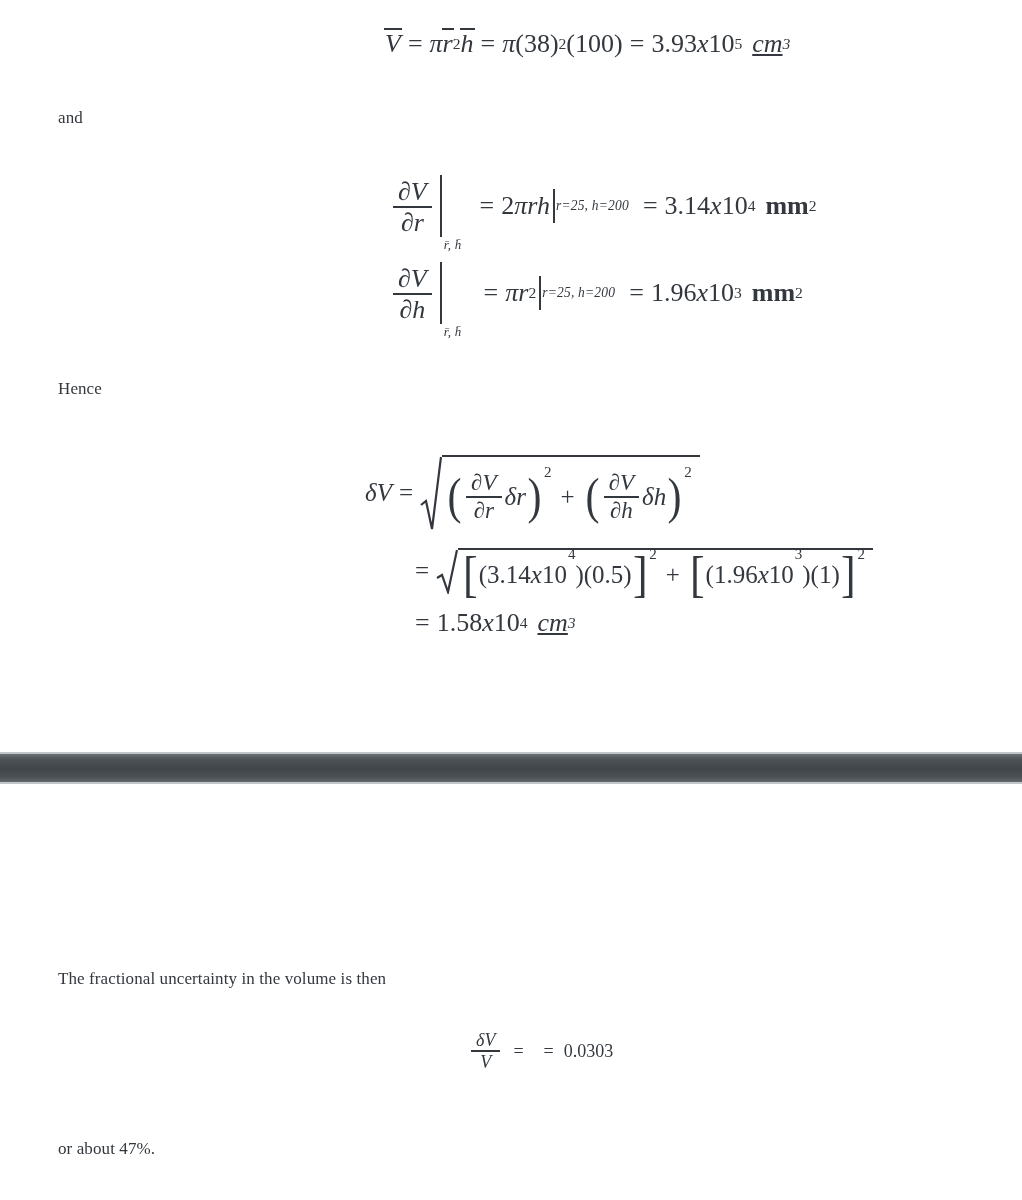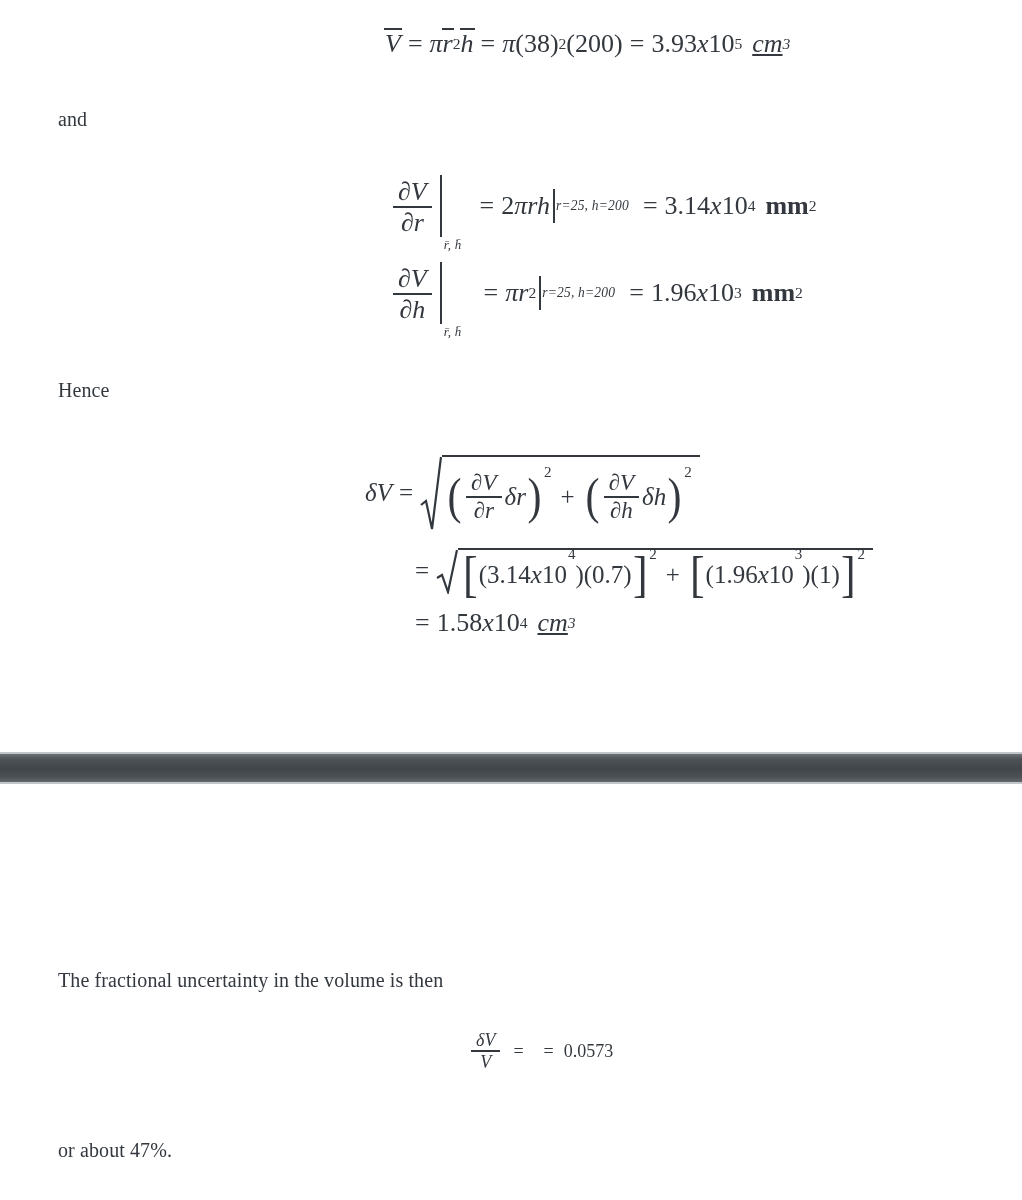--- a/index.html
+++ b/index.html
@@ -52,21 +52,21 @@
        #6d7277 0%,
        #4e5358 18%,
        #41464b 52%,
        #4a4f54 80%,
        #62676c 100%);
   }
 
   
   .prose {
     position: absolute;
-    font-size: 20px;
+    font-size: 17px;
     line-height: 1.25;
     letter-spacing: .1px;
     white-space: nowrap;
   }
 
   
   .math {
     position: absolute;
     font-family: "Liberation Serif", "DejaVu Serif", serif;
     font-size: 26px;
@@ -235,21 +235,21 @@
       <span class="ovl"><i>r</i></span>
       <sup class="exp">2</sup>
       <span class="ovl"><i>h</i></span>
     <span class="op">=</span>
     <i>π</i>
       <span>(</span>
       <span>38</span>
       <span>)</span>
       <sup class="exp">2</sup>
       <span>(</span>
-      <span>200</span>
+      <span>100</span>
       <span>)</span>
     <span class="op">=</span>
     <span>3.93</span>
       <i>x</i>
       <span>10</span>
       <sup class="exp">5</sup>
     <i class="unit-i">cm</i>
       <sup class="expi">3</sup>
   </div>
 
@@ -351,21 +351,21 @@
       </span>
       <span class="body">
         <span class="brackwrap">
           <span class="bigbrack">[</span>
           <span>(</span>
             <span>3.14</span>
             <i>x</i>
             <span>10</span>
             <sup class="exp">4</sup>
             <span>)(</span>
-            <span>0.7</span>
+            <span>0.5</span>
             <span>)</span>
           <span class="bigbrack">]</span>
           <sup class="exp">2</sup>
         </span>
         <span class="plus">+</span>
         <span class="brackwrap">
           <span class="bigbrack">[</span>
           <span>(</span>
             <span>1.96</span>
             <i>x</i>
@@ -403,18 +403,18 @@
 
   <div class="prose" style="left:58px; top:186px;">The fractional uncertainty in the volume is then</div>
 
   <div class="math" style="left:468px; top:248px; font-size:18px;">
     <span class="frac">
       <span class="num"><i>δ</i><i>V</i></span>
       <span class="den"><i>V</i></span>
     </span>
     <span class="op" style="margin:0 10px;">=</span>
     <span class="op" style="margin:0 10px;">=</span>
-    <span>0.0573</span>
+    <span>0.0303</span>
   </div>
 
   <div class="prose" style="left:58px; top:356px;">or about 47%.</div>
 
 </div>
 
 </body></html>

